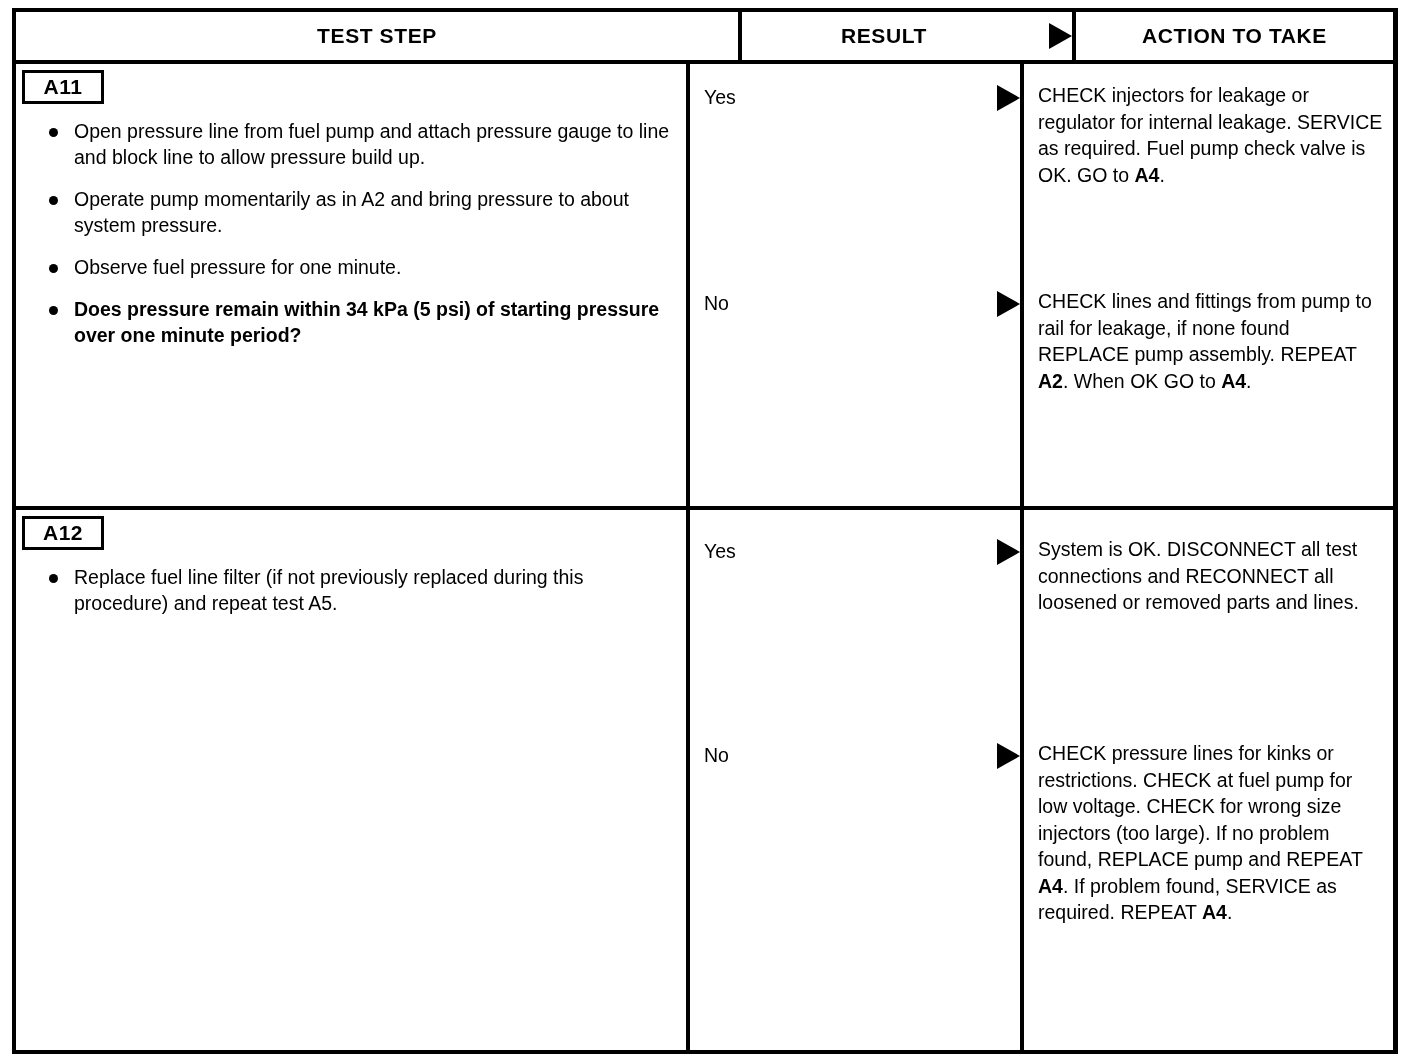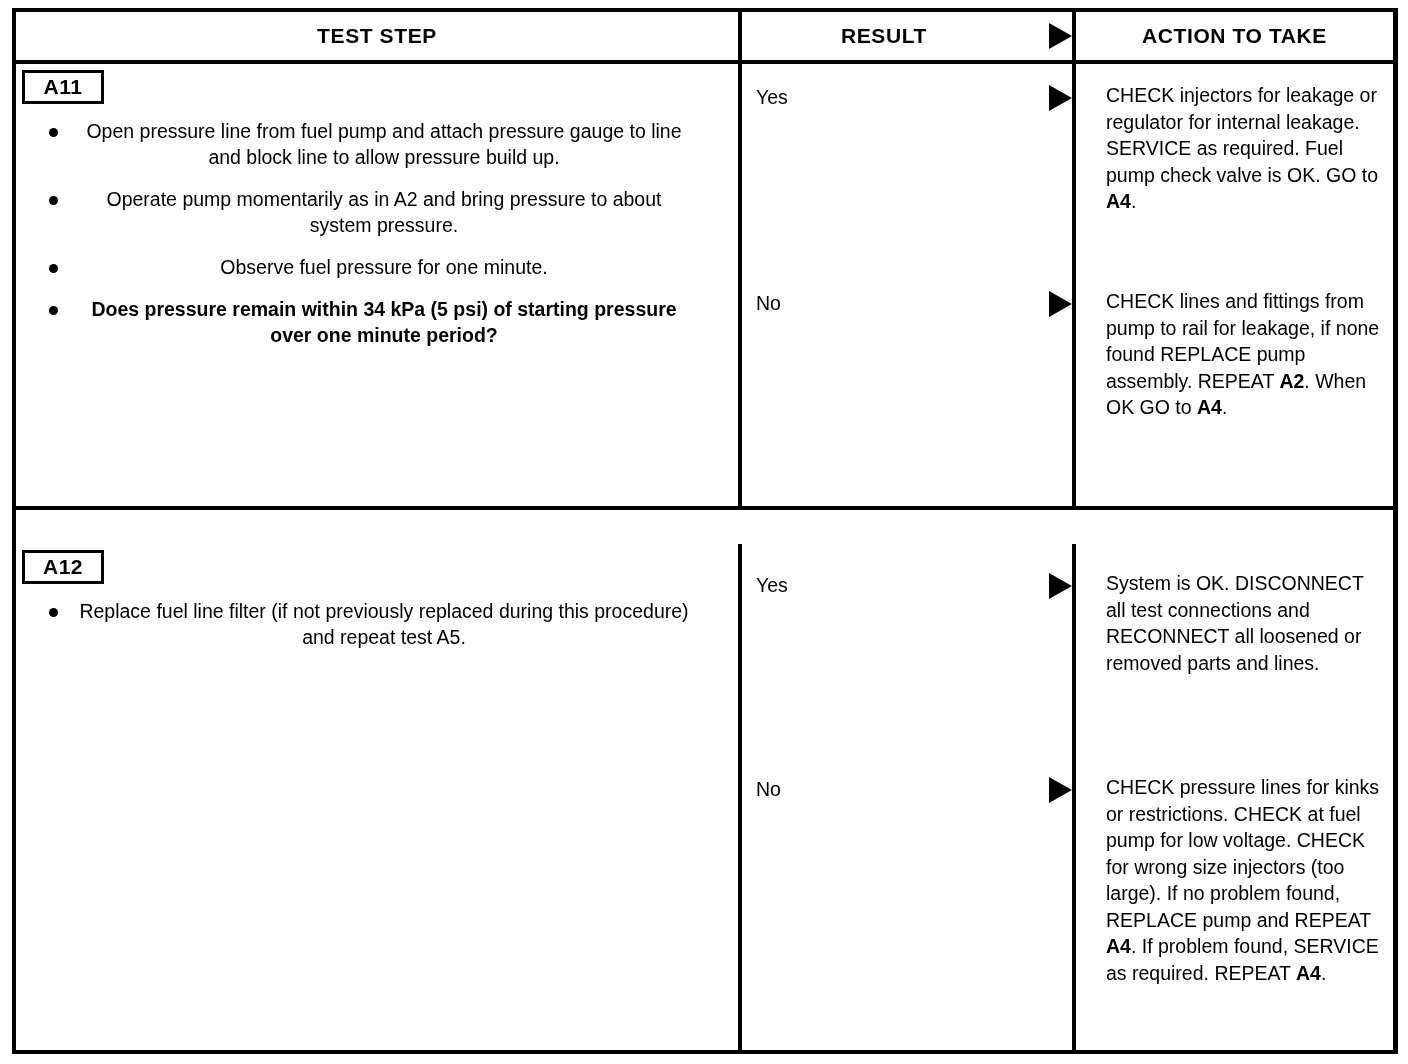--- a/index.html
+++ b/index.html
@@ -94,30 +94,29 @@
     display: flex;
     flex-direction: column;
     min-height: 0;
   }
   .section {
     display: flex;
     box-sizing: border-box;
     min-height: 0;
   }
   .section.sec-a11 { flex: 0 0 446px; border-bottom: 4px solid #000; }
-  .section.sec-a12 { flex: 1 1 auto; margin-top: 34px; }
+  .section.sec-a12 { flex: 1 1 auto; }
 
   
   .col-teststep {
-    width: 726px;
+    width: 674px;
     box-sizing: border-box;
     border-right: 4px solid #000;
     padding: 6px 8px 8px 6px;
     position: relative;
-    text-align: center;
   }
   .step-head {
     display: flex;
     align-items: stretch;
     height: 34px;
     margin-bottom: 4px;
   }
   .step-code {
     width: 82px;
     box-sizing: border-box;
@@ -194,21 +193,21 @@
   }
 
   
   .col-action {
     flex: 1 1 auto;
     position: relative;
     box-sizing: border-box;
   }
   .action-entry {
     position: absolute;
-    left: 30px;
+    left: 14px;
     right: 8px;
     font-size: 19.5px;
     line-height: 26.5px;
   }
   .action-entry b { font-weight: bold; }
 </style>
 </head>
 <body>
 
 <div class="page">

